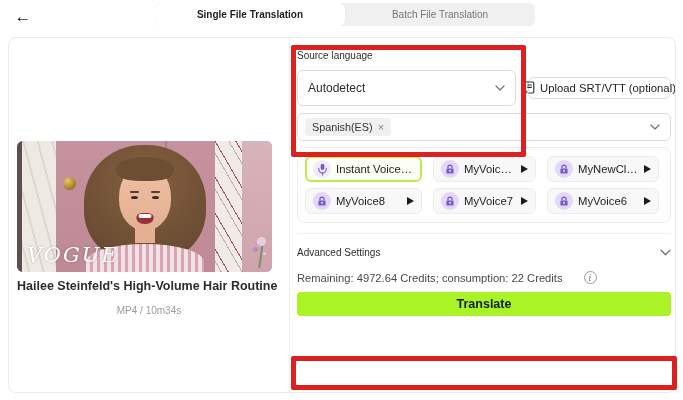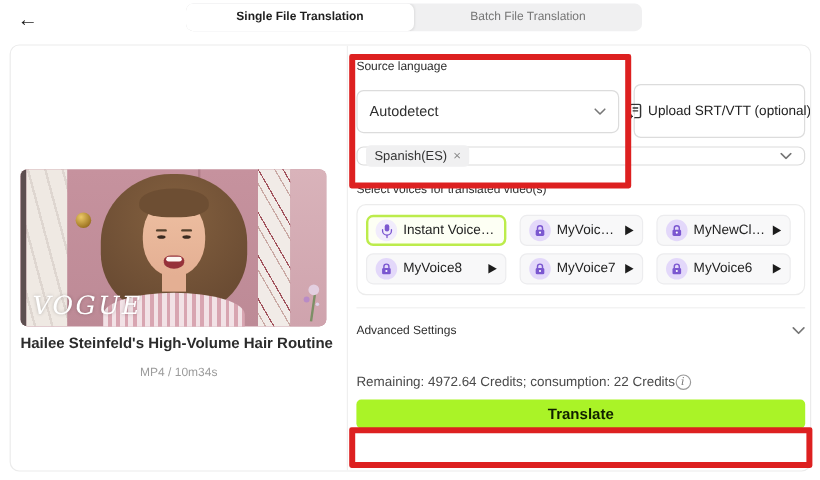--- a/index.html
+++ b/index.html
@@ -103,27 +103,27 @@
   .field-label { font-size: 10px; color: #2e2e2e; font-weight: 500; }
   .lbl-source { margin-top: 4px; }
   .row-source { margin-top: 9px; display: flex; justify-content: space-between; align-items: center; }
   .select-box {
     width: 219px; height: 36px; border: 1px solid #dcdcdc; border-radius: 6px;
     display: flex; align-items: center; padding: 0 10px; font-size: 12px; color: #2e2e2e;
     cursor: pointer; background: #fff;
   }
   .select-box .chev { margin-left: auto; }
   .upload-btn {
-    width: 143px; height: 45px; border: 1px solid #dcdcdc; border-radius: 6px; background: #fff;
+    width: 143px; height: 22px; border: 1px solid #dcdcdc; border-radius: 6px; background: #fff;
     display: flex; align-items: center; justify-content: center; gap: 4px;
     font-size: 11.3px; color: #222; cursor: pointer; white-space: nowrap;
   }
   .lbl-target { margin-top: 15px; }
   .target-field {
-    margin-top: 7px; height: 16px; border: 1px solid #dcdcdc; border-radius: 6px;
+    margin-top: 7px; height: 28px; border: 1px solid #dcdcdc; border-radius: 6px;
     display: flex; align-items: center; padding: 0 10px 0 7px; cursor: pointer; background: #fff;
   }
   .lang-tag {
     display: inline-flex; align-items: center; gap: 5px; height: 18px;
     background: #f0f0f1; border-radius: 4px; padding: 0 7px;
     font-size: 10.8px; color: #333;
   }
   .tag-close { color: #888; font-size: 11px; cursor: pointer; line-height: 1; }
   .target-field .chev { margin-left: auto; }
 
@@ -147,21 +147,21 @@
   .voice-label { white-space: nowrap; overflow: hidden; text-overflow: ellipsis; }
   .play-tri {
     margin-left: auto; flex: none; width: 0; height: 0; cursor: pointer;
     border-left: 7px solid #1c1c1c; border-top: 4.5px solid transparent; border-bottom: 4.5px solid transparent;
   }
 
   .adv-row {
     margin-top: 10px; border-top: 1px solid #f1f1f1; padding-top: 13px;
     display: flex; align-items: center; justify-content: space-between; cursor: pointer;
   }
-  .credits-row { margin-top: 31px; display: flex; align-items: center; gap: 0; font-size: 11.2px; color: #4a4a4a; }
+  .credits-row { margin-top: 13px; display: flex; align-items: center; gap: 21px; font-size: 11.2px; color: #4a4a4a; }
   .info-i {
     width: 13px; height: 13px; border: 1px solid #9a9a9a; border-radius: 50%;
     display: inline-flex; align-items: center; justify-content: center;
     font-size: 9px; color: #777; font-style: italic; font-family: "DejaVu Serif", serif;
     cursor: pointer;
   }
   .translate-btn {
     margin-top: 8px; width: 100%; height: 24px; border: none; border-radius: 4px;
     background: var(--accent-green, #aaf327); color: #102000;
     font-size: 12.5px; font-weight: bold; font-family: "Liberation Sans", sans-serif;
@@ -248,21 +248,20 @@
         <span>Spanish(ES)</span>
         <span class="tag-close">×</span>
       </span>
       <span class="chev">
         <svg width="10" height="6" viewBox="0 0 10 6">
             <polyline points="1,1 5,5 9,1" fill="none" stroke="#777" stroke-width="1.3" stroke-linecap="round" stroke-linejoin="round"></polyline>
           </svg>
       </span>
     </div>
 
-    <div class="field-label lbl-voices">Select voices for translated video(s)</div>
     <div class="voice-panel" id="voice-grid">
         <div class="voice-btn selected">
           <span class="voice-avatar">
             <svg width="11" height="13" viewBox="0 0 11 13">
               <rect x="3.6" y="0.8" width="3.8" height="6.2" rx="1.9" fill="#7b57d0"></rect>
               <path d="M1.8 5.4v0.8a3.7 3.7 0 0 0 7.4 0v-0.8" fill="none" stroke="#7b57d0" stroke-width="1.1" stroke-linecap="round"></path>
               <line x1="5.5" y1="10.2" x2="5.5" y2="12" stroke="#7b57d0" stroke-width="1.1" stroke-linecap="round"></line>
             </svg>
           </span>
           <span class="voice-label">Instant Voice Clone</span>

